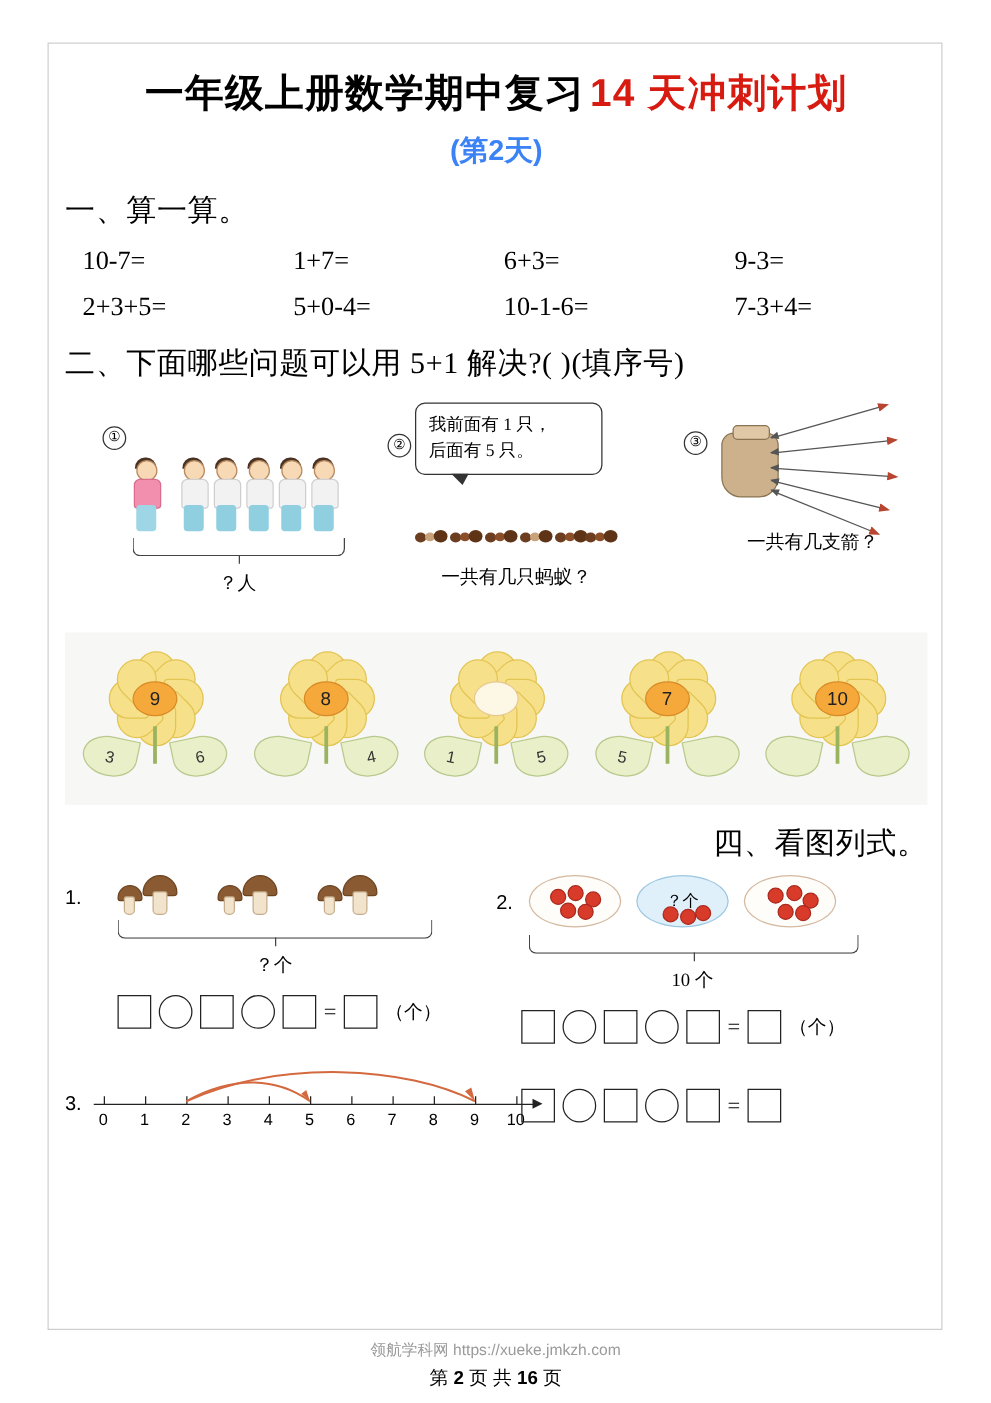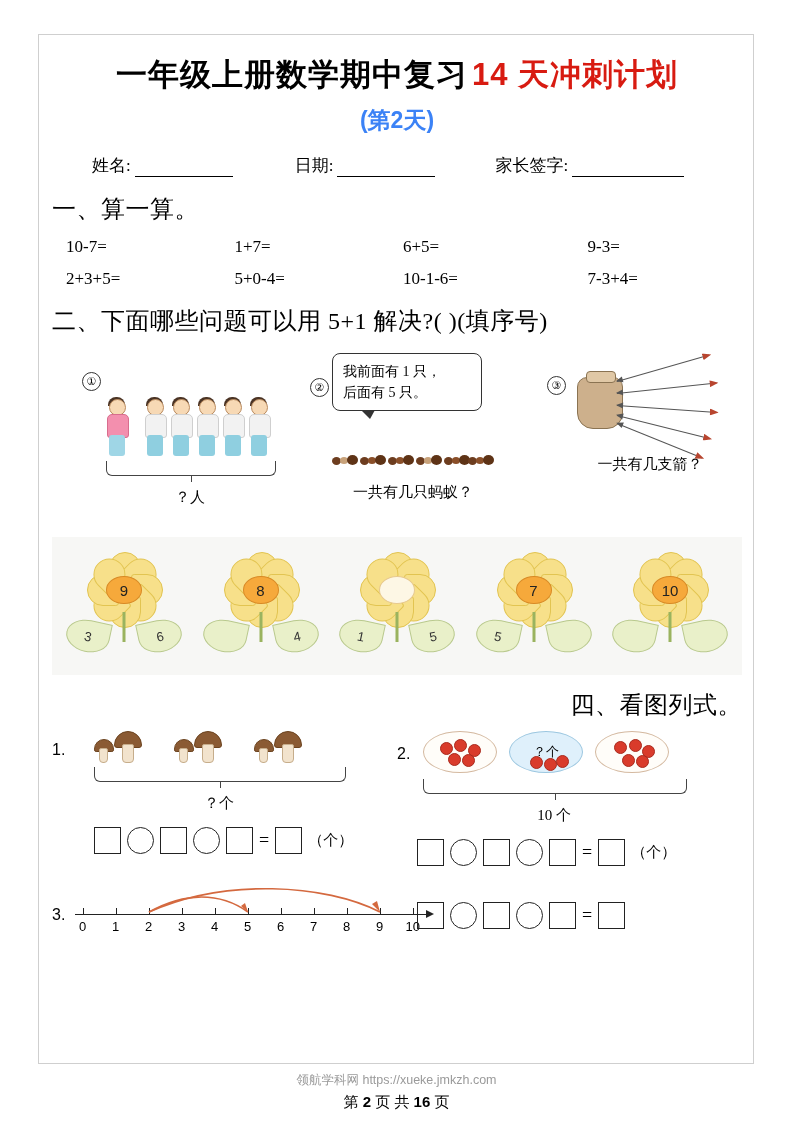--- a/index.html
+++ b/index.html
@@ -91,21 +91,21 @@
   
   .sec-head {
     font-size: 24px;
     margin-top: 16px;
     margin-bottom: 2px;
     letter-spacing: 0.5px;
   }
   
   .calc-row {
     display: flex;
-    font-size: 17px;
+    font-size: 21px;
     margin-top: 12px;
     padding-left: 14px;
   }
   .calc-cell {
     width: 172px;
     white-space: nowrap;
   }
   .calc-cell.i1 { padding-left: 0px; }
   .calc-cell.i2 { padding-left: 14px; }
   .calc-cell.i3 { padding-left: 14px; }
@@ -411,42 +411,26 @@
   <div class="sheet-border"></div>
 
   <div class="content">
 
     <div class="title-row">
       <span class="title-main">一年级上册数学期中复习</span>
       <span class="title-accent">14 天冲刺计划</span>
     </div>
     <div class="subtitle">(第2天)</div>
 
-    <div class="info-row">
-      <div class="info-item">
-        <span class="lbl">姓名:</span>
-        <span class="blank-line bl-name"></span>
-      </div>
-      <div class="sp-1"></div>
-      <div class="info-item">
-        <span class="lbl">日期:</span>
-        <span class="blank-line bl-date"></span>
-      </div>
-      <div class="sp-2"></div>
-      <div class="info-item">
-        <span class="lbl">家长签字:</span>
-        <span class="blank-line bl-sign"></span>
-      </div>
-    </div>
 
     <div class="sec-head">一、算一算。</div>
     <div class="calc-row">
       <div class="calc-cell i1">10-7=</div>
       <div class="calc-cell i2">1+7=</div>
-      <div class="calc-cell i3">6+5=</div>
+      <div class="calc-cell i3">6+3=</div>
       <div class="calc-cell i4">9-3=</div>
     </div>
     <div class="calc-row">
       <div class="calc-cell i1">2+3+5=</div>
       <div class="calc-cell i2">5+0-4=</div>
       <div class="calc-cell i3">10-1-6=</div>
       <div class="calc-cell i4">7-3+4=</div>
     </div>
 
     <div class="sec-head">二、下面哪些问题可以用 5+1 解决?(          )(填序号)</div>

